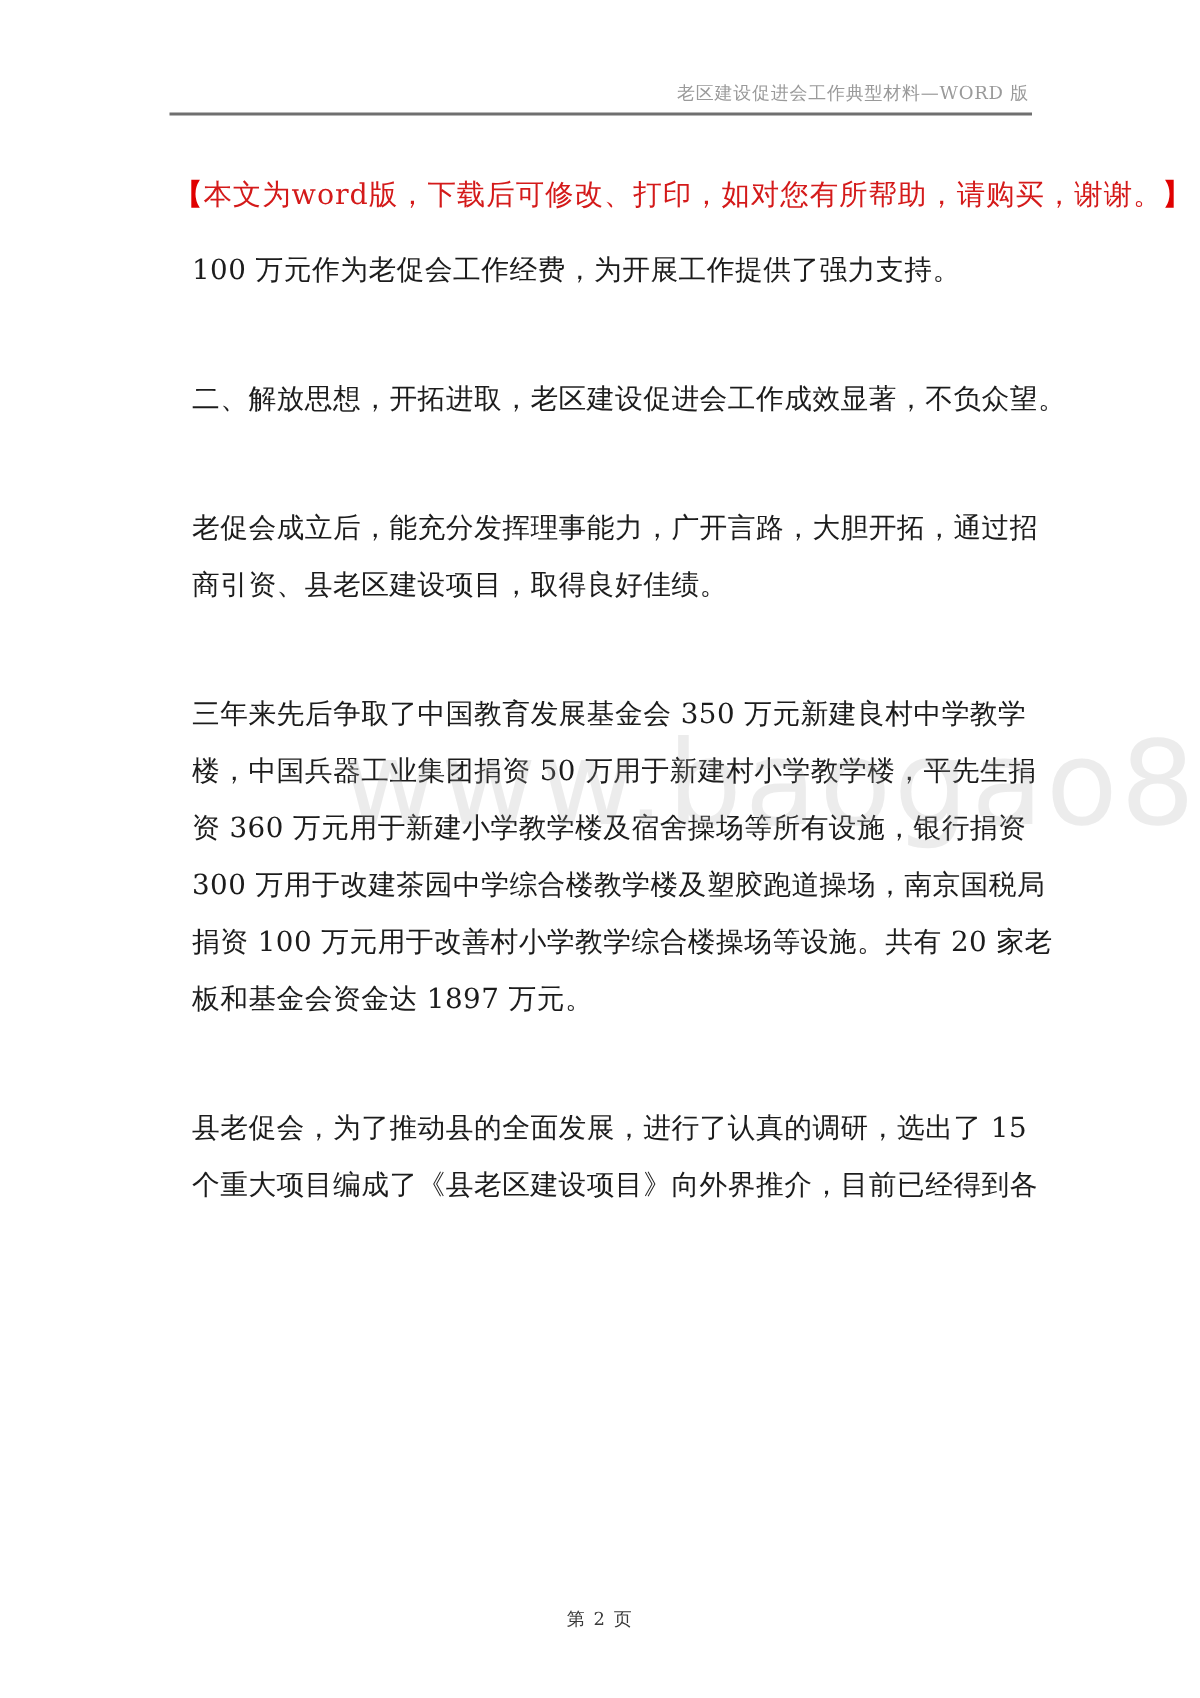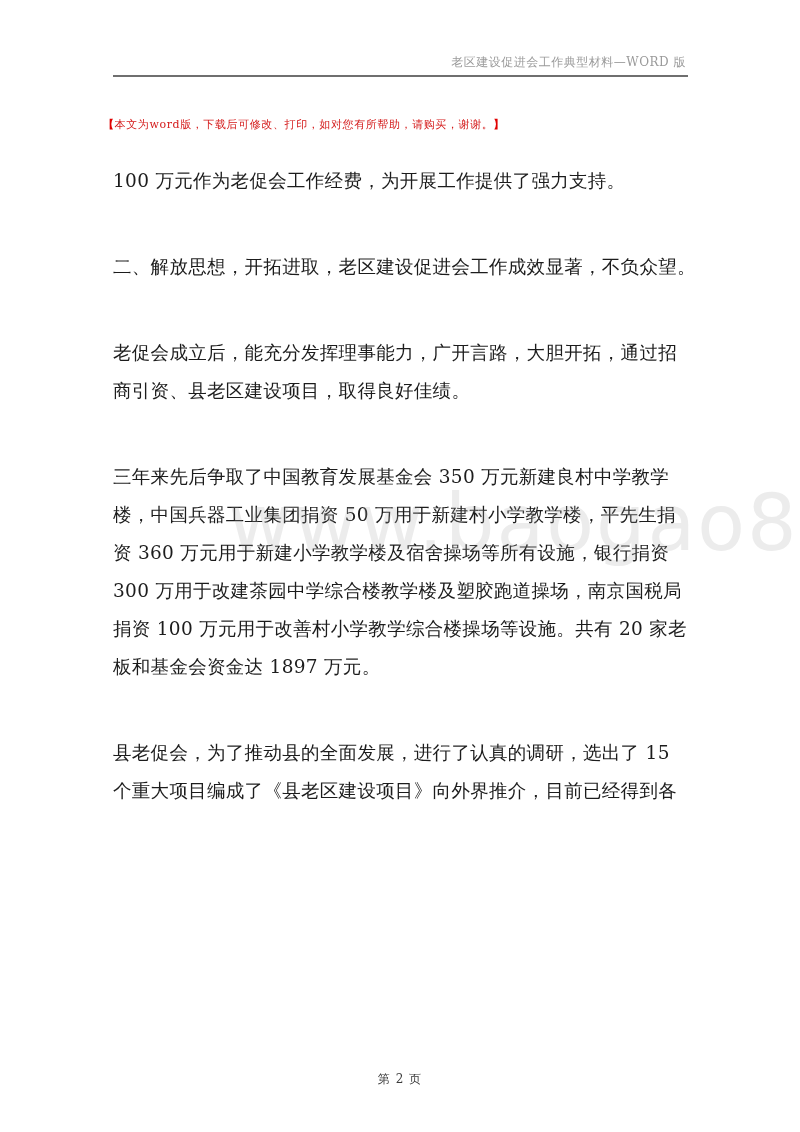--- a/index.html
+++ b/index.html
@@ -33,35 +33,35 @@
       position: absolute;
       right: 2px;
       top: 4px;
       font-size: 12px;
       color: #9a9a9a;
       letter-spacing: 0.5px;
       white-space: nowrap;
     }
     .notice {
       position: absolute;
-      left: 103px;
+      left: 116px;
       top: 117px;
       width: 575px;
-      font-size: 11px;
+      font-size: 19px;
       color: #d41a1a;
       white-space: nowrap;
       letter-spacing: 0.6px;
     }
     .notice .bracket {
       font-weight: bold;
       color: #e00000;
     }
     .content {
       position: absolute;
-      left: 113px;
+      left: 128px;
       top: 162px;
       width: 580px;
     }
     .para {
       font-size: 18.5px;
       line-height: 38px;
       margin: 0 0 48px 0;
       text-align: justify;
       letter-spacing: 0.3px;
       color: #1c1c1c;

